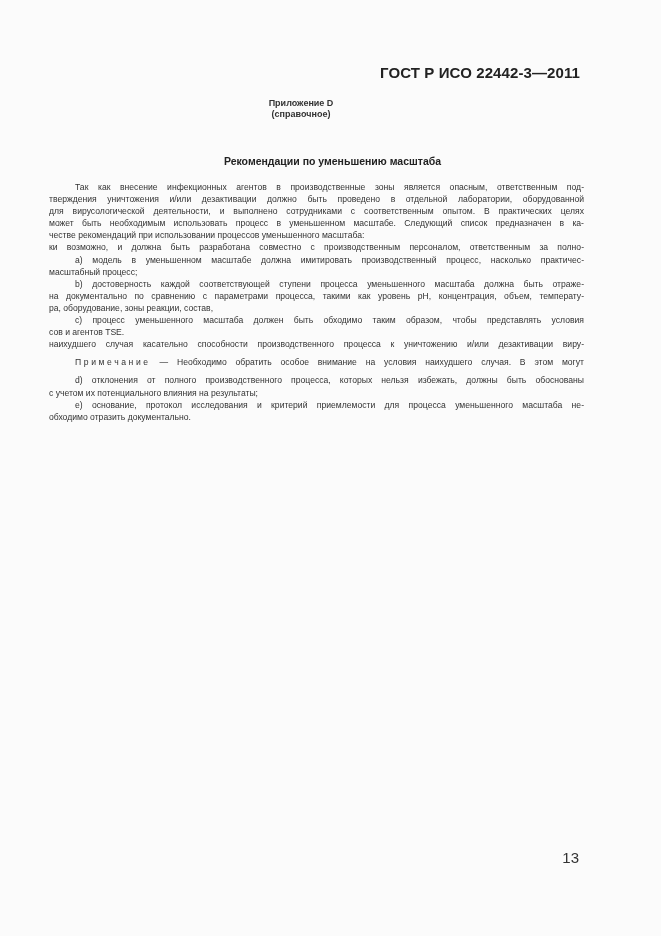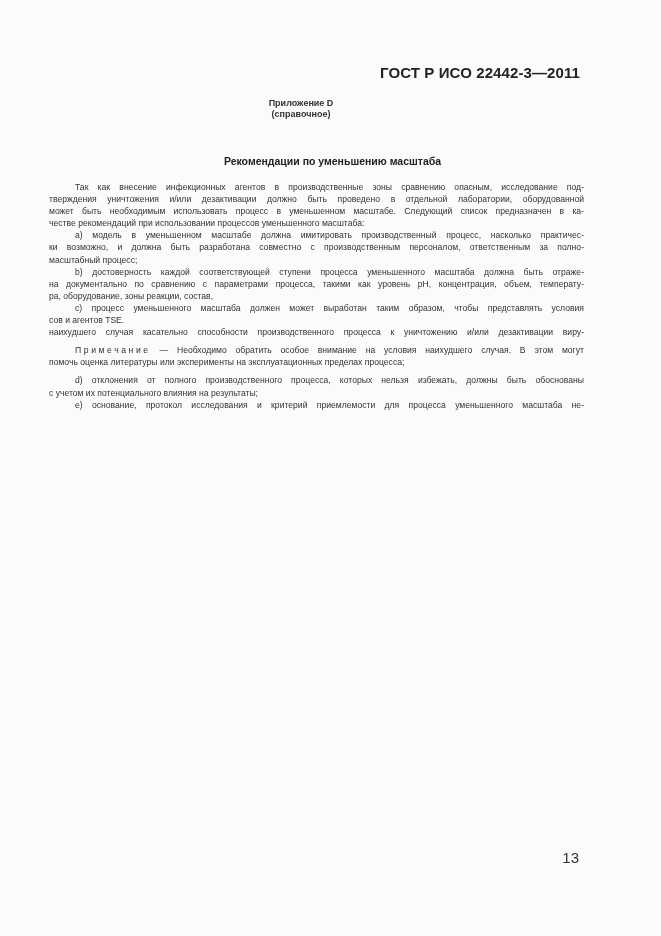--- a/index.html
+++ b/index.html
@@ -55,48 +55,49 @@
 
 <div class="annex">
   <div>Приложение D</div>
   <div>(справочное)</div>
 </div>
 
 <div class="section-title">Рекомендации по уменьшению масштаба</div>
 
 <div class="body-text">
   <div>
-    <span class="line indent">Так как внесение инфекционных агентов в производственные зоны сравнению опасным, исследование под-</span>
+    <span class="line indent">Так как внесение инфекционных агентов в производственные зоны является опасным, ответственным под-</span>
     <span class="line">тверждения уничтожения и/или дезактивации должно быть проведено в отдельной лаборатории, оборудованной</span>
+    <span class="line">для вирусологической деятельности, и выполнено сотрудниками с соответственным опытом. В практических целях</span>
     <span class="line">может быть необходимым использовать процесс в уменьшенном масштабе. Следующий список предназначен в ка-</span>
     <span class="line last">честве рекомендаций при использовании процессов уменьшенного масштаба:</span>
   </div>
   <div>
+    <span class="line">ки возможно, и должна быть разработана совместно с производственным персоналом, ответственным за полно-</span>
     <span class="line indent">a)  модель в уменьшенном масштабе должна имитировать производственный процесс, насколько практичес-</span>
-    <span class="line">ки возможно, и должна быть разработана совместно с производственным персоналом, ответственным за полно-</span>
     <span class="line last">масштабный процесс;</span>
   </div>
   <div>
     <span class="line indent">b)  достоверность каждой соответствующей ступени процесса уменьшенного масштаба должна быть отраже-</span>
     <span class="line">на документально по сравнению с параметрами процесса, такими как уровень pH, концентрация, объем, температу-</span>
     <span class="line last">ра, оборудование, зоны реакции, состав,</span>
   </div>
   <div>
-    <span class="line indent">c)  процесс уменьшенного масштаба должен может выработан таким образом, чтобы представлять условия</span>
+    <span class="line indent">c)  процесс уменьшенного масштаба должен быть обходимо таким образом, чтобы представлять условия</span>
     <span class="line last">сов и агентов TSE.</span>
     <span class="line">наихудшего случая касательно способности производственного процесса к уничтожению и/или дезактивации виру-</span>
   </div>
   <div class="para-gap"></div>
   <div>
     <span class="line indent"><span class="spaced">Примечание</span><span> — Необходимо обратить особое внимание на условия наихудшего случая. В этом могут</span></span>
-    <span class="line last">помочь оценка литературы или эксперименты на эксплуатационных пределах процесса;</span>
   </div>
   <div class="para-gap"></div>
   <div>
     <span class="line indent">d)  отклонения от полного производственного процесса, которых нельзя избежать, должны быть обоснованы</span>
     <span class="line last">с учетом их потенциального влияния на результаты;</span>
   </div>
   <div>
     <span class="line indent">e)  основание, протокол исследования и критерий приемлемости для процесса уменьшенного масштаба не-</span>
+    <span class="line last">обходимо отразить документально.</span>
   </div>
 </div>
 
 <div class="page-number">13</div>
 
 </body></html>

